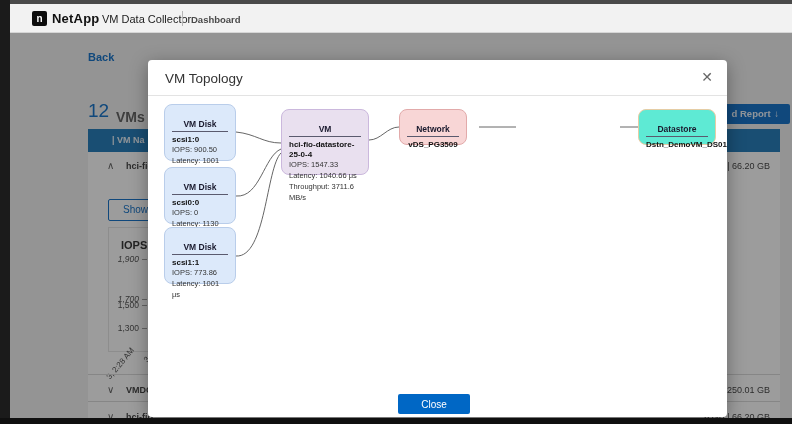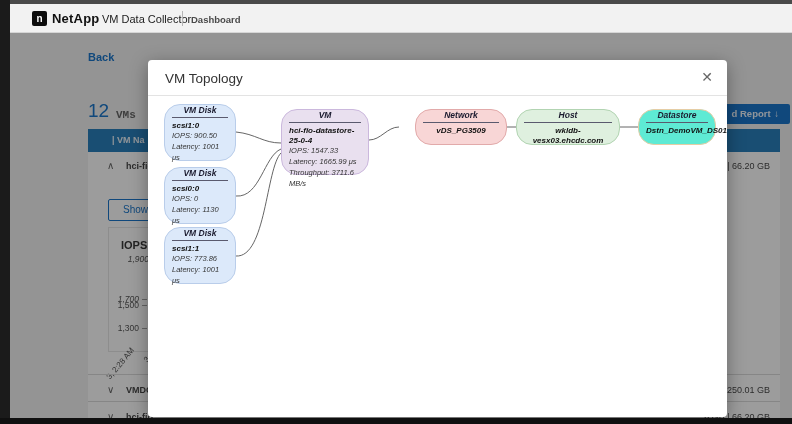--- a/index.html
+++ b/index.html
@@ -17,21 +17,21 @@
   .brand { position:absolute; left:42px; top:7px; font-size:13px; font-weight:bold; color:#111; letter-spacing:0.2px; }
   .app-title { position:absolute; left:92px; top:9px; font-size:11px; font-weight:normal; color:#222; }
   .hdr-divider { position:absolute; left:172px; top:7px; width:1px; height:15px; background:#b5b5b5; }
   .nav-item { position:absolute; left:181px; top:10px; font-size:9.5px; font-weight:bold; color:#4a4a4a; }
 
   
   .bg-content { position:absolute; left:10px; top:33px; right:0; bottom:6px; background:#f0f0f0; z-index:1; }
   .white-card { position:absolute; left:78px; top:96px; width:692px; height:289px; background:#ffffff; }
   .back-link { position:absolute; left:78px; top:18px; font-size:11px; font-weight:bold; color:#0067C5; }
   .vm-count { position:absolute; left:78px; top:67px; font-size:19px; font-weight:normal; color:#0067C5; }
-  .vm-count-unit { position:absolute; left:106px; top:76px; font-size:11px; font-weight:bold; color:#555;font-family:Liberation Mono, monospace; }
+  .vm-count-unit { position:absolute; left:106px; top:76px; font-size:14px; font-weight:bold; color:#555; }
   .dl-report { position:absolute; left:635px; top:71px; width:145px; height:20px; background:#0067C5; border-radius:2px; color:#eaf2fb; font-size:9.5px; font-weight:bold; text-align:right; line-height:20px; padding-right:10px; }
   .dl-arrow { display:inline-block; border-bottom:1.5px solid #eaf2fb; padding:0 1px; }
   .table-header { position:absolute; left:78px; top:96px; width:692px; height:23px; background:#1272b5; color:#e8f1f9; font-size:9px; font-weight:bold; line-height:23px; }
   .table-header span { margin-left:24px; }
   .row { position:absolute; left:78px; width:692px; height:26px; font-size:9px; color:#333; }
   .row .chev { position:absolute; left:19px; top:7px; font-size:10px; color:#555; }
   .row .rname { position:absolute; left:38px; top:8px; font-weight:bold; color:#333; }
   .row .rval { position:absolute; right:10px; top:8px; color:#333; }
   .row-sep { position:absolute; left:78px; width:692px; height:1px; background:#d8d8d8; }
   .show-topo-btn { position:absolute; left:98px; top:166px; width:92px; height:22px; background:#fff; border:1px solid #0067C5; border-radius:2px; color:#0067C5; font-size:10px; line-height:20px; padding-left:14px; }
@@ -45,28 +45,28 @@
   
   .dim-overlay { position:absolute; left:10px; top:33px; right:0; bottom:6px; background:rgba(35,35,35,0.45); z-index:40; }
 
   
   .modal { position:absolute; left:148px; top:60px; width:579px; height:357px; background:#fff; border-radius:4px; box-shadow:0 4px 18px rgba(0,0,0,0.35); z-index:100; }
   .modal-title { position:absolute; left:17px; top:11px; font-size:13.5px; color:#333; }
   .modal-close { position:absolute; right:14px; top:9px; font-size:14px; color:#666; cursor:pointer; }
   .modal-title-sep { position:absolute; left:0; top:35px; width:100%; height:1px; background:#e3e3e3; }
   .topo-canvas { position:absolute; left:0; top:0; width:579px; height:357px; }
   .topo-svg { position:absolute; left:0; top:0; z-index:1; }
-  .node { position:absolute; border-radius:16px; z-index:2; padding-top:0;font-style:italic; }
+  .node { position:absolute; border-radius:8px; z-index:2; padding-top:14px; }
   .node .ntype { font-size:8.5px; font-weight:bold; color:#1a1a2e; text-align:center; border-bottom:1px solid #5a5a6e; margin:0 7px 2px 7px; padding-bottom:2px; }
   .node .nname { font-size:8px; font-weight:bold; color:#111; padding:1px 7px 0 7px; line-height:1.25; }
   .node .ndetail { font-size:7.5px; color:#333; padding:0 7px; line-height:1.45; }
   .node-disk { background:#dce9fa; border:1px solid #b9cdea; left:16px; width:72px; height:57px; }
   .node-disk.d1 { top:44px; } .node-disk.d2 { top:107px; } .node-disk.d3 { top:167px; }
   .node-vm { background:#e9e0ef; border:1px solid #cbb8dd; left:133px; top:49px; width:88px; height:66px; }
-  .node-network { background:#f8d6d6; border:1px solid #e2aaaa; left:251px; top:49px; width:92px; height:36px;margin-left:16px; }
+  .node-network { background:#f8d6d6; border:1px solid #e2aaaa; left:251px; top:49px; width:68px; height:36px; }
   .node-host { background:#dff0df; border:1px solid #b2d4b2; left:368px; top:49px; width:104px; height:36px; }
   .node-datastore { background:#5eead4; border:1px solid #e5cda5; left:490px; top:49px; width:78px; height:36px; }
   .node-network .nname, .node-host .nname, .node-datastore .nname { text-align:center; }
   .close-btn { position:absolute; left:250px; bottom:3px; width:72px; height:20px; background:#0067C5; border:none; border-radius:2px; color:#fff; font-size:10px; font-family:"Liberation Sans", sans-serif; }
 </style>
 </head>
 <body>
 
 <div class="frame-top"></div>
 <div class="frame-left"></div>
@@ -91,21 +91,21 @@
   <div class="row" style="top:120px;">
     <span class="chev">∧</span>
     <span class="rname">hci-fio-</span>
     <span class="rval">6 GB | 66.20 GB</span>
   </div>
 
   <div class="show-topo-btn"><span>Show To</span></div>
 
   <div class="chart-card">
     <div class="chart-title">IOPS</div>
-    <div class="ytick" style="left:12px; top:26px;font-style:italic;">1,900</div>
+    <div class="ytick" style="left:2px; top:26px;font-style:italic;">1,900</div>
     <div class="ytick" style="left:2px; top:66px;font-style:italic;">1,700</div>
     <div class="ytick" style="left:2px; top:72px;text-align:right;">1,500</div>
     <div class="ytick" style="left:2px; top:95px;">1,300</div>
     <div class="xtick" style="left:-18px; top:118px;">3, 2:28 AM</div>
     <div class="xtick" style="left:28px; top:120px;">3, 2</div>
     <div class="chart-dot"></div>
   </div>
 
   <div class="row-sep" style="top:341px;"></div>
   <div class="row" style="top:344px;">
@@ -153,30 +153,27 @@
     <div class="node node-disk d3">
       <div class="ntype">VM Disk</div>
       <div class="nname">scsi1:1</div>
       <div class="ndetail">IOPS: 773.86</div>
       <div class="ndetail">Latency: 1001 μs</div>
     </div>
     <div class="node node-vm">
       <div class="ntype">VM</div>
       <div class="nname">hci-fio-datastore-25-0-4</div>
       <div class="ndetail">IOPS: 1547.33</div>
-      <div class="ndetail">Latency: 1665.99 μs</div>
+      <div class="ndetail">Latency: 1040.66 μs</div>
       <div class="ndetail">Throughput: 3711.6 MB/s</div>
     </div>
     <div class="node node-network">
       <div class="ntype">Network</div>
       <div class="nname">vDS_PG3509</div>
-    </div>
-    <div class="node node-host">
-      <div class="ntype">Host</div>
-      <div class="nname">wkldb-vesx03.ehcdc.com</div>
     </div>
     <div class="node node-datastore">
       <div class="ntype">Datastore</div>
       <div class="nname">Dstn_DemoVM_DS01</div>
     </div>
   </div>
 
+  <button class="close-btn">Close</button>
 </div>
 
 </body></html>

